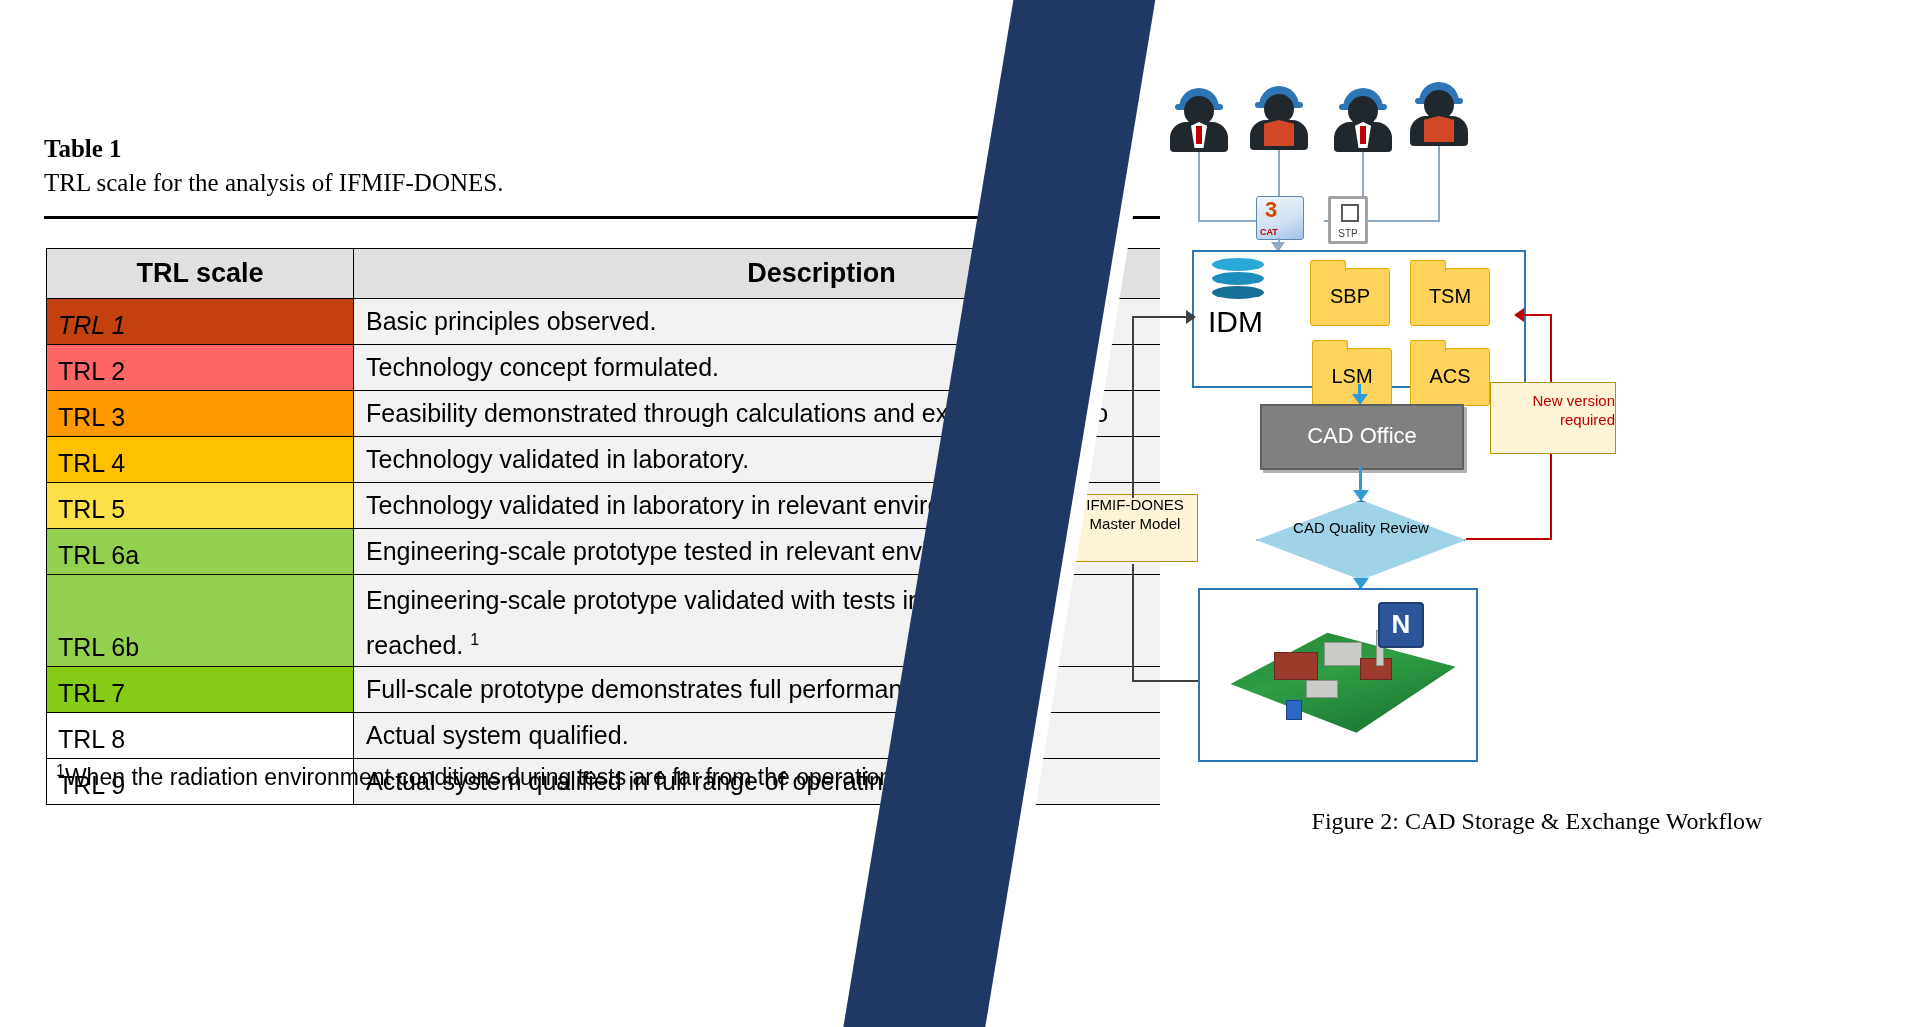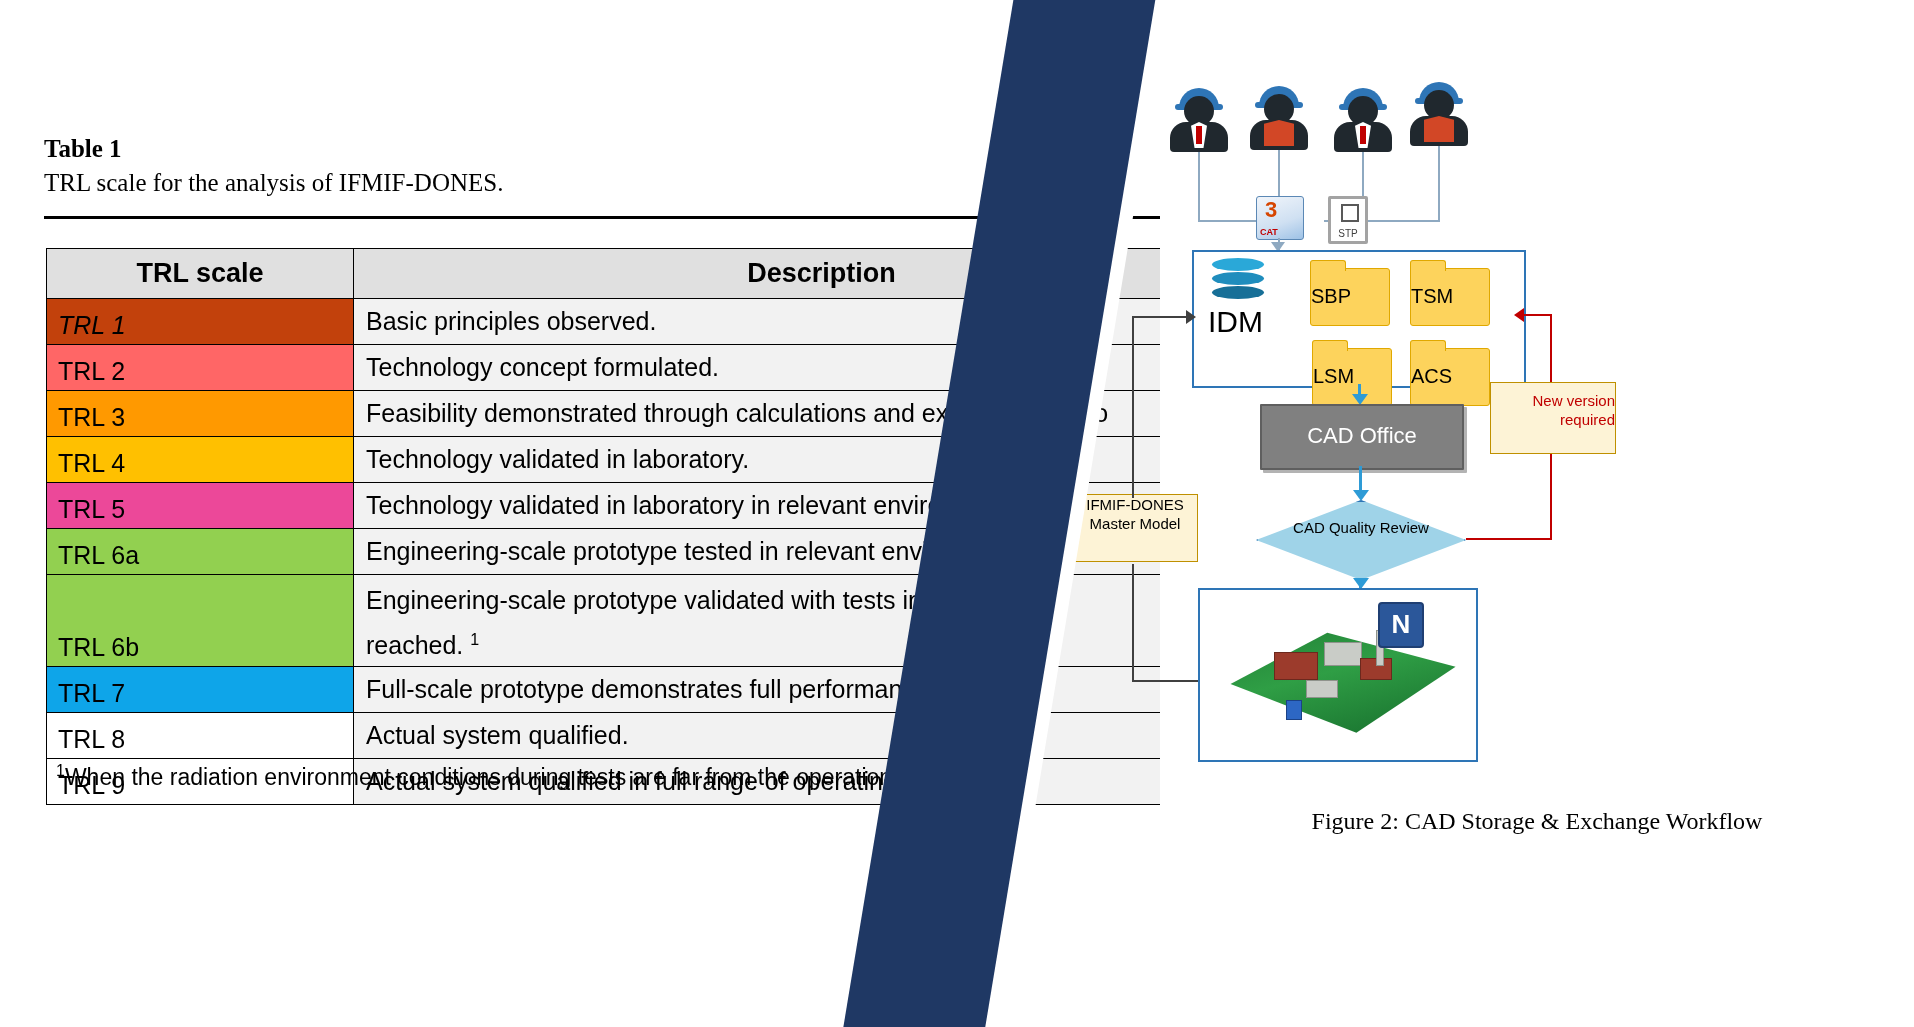--- a/index.html
+++ b/index.html
@@ -286,20 +286,21 @@
     width: 34px; height: 10px;
     background: #fdd35c;
     border: 1px solid #e0a800;
     border-bottom: none;
     border-radius: 3px 3px 0 0;
   }
   .folder span {
     position: absolute;
     left: 0; top: 16px;
     width: 100%;
+    text-align: center;
     font-size: 20px;
     color: #000;
   }
 
   #cad-office {
     position: absolute;
     left: 100px; top: 404px;
     width: 200px; height: 62px;
     background: #808080;
     border: 2px solid #5f5f5f;
@@ -470,33 +471,33 @@
         </tr>
         <tr>
           <td class="scale" style="background: rgb(255, 153, 0);">TRL 3</td>
           <td class="desc"><span>Feasibility demonstrated through calculations and experimental pro</span></td>
         </tr>
         <tr>
           <td class="scale" style="background: rgb(255, 192, 0);">TRL 4</td>
           <td class="desc"><span>Technology validated in laboratory.</span></td>
         </tr>
         <tr>
-          <td class="scale" style="background: #ec4899;">TRL 5</td>
+          <td class="scale" style="background: #fde047;">TRL 5</td>
           <td class="desc"><span>Technology validated in laboratory in relevant environment. </span><sup>1</sup></td>
         </tr>
         <tr>
           <td class="scale" style="background: rgb(146, 208, 80);">TRL 6a</td>
           <td class="desc"><span>Engineering-scale prototype tested in relevant environment. Full</span></td>
         </tr>
         <tr class="tall">
           <td class="scale" style="background: rgb(146, 208, 80);">TRL 6b</td>
           <td class="desc"><span>Engineering-scale prototype validated with tests in a relevant e</span><br><span>reached. </span><sup>1</sup></td>
         </tr>
         <tr>
-          <td class="scale" style="background: #0ea5e9;">TRL 7</td>
+          <td class="scale" style="background: #84cc16;">TRL 7</td>
           <td class="desc"><span>Full-scale prototype demonstrates full performance in the oper</span></td>
         </tr>
         <tr>
           <td class="scale" style="background: rgb(255, 255, 255);">TRL 8</td>
           <td class="desc"><span>Actual system qualified.</span></td>
         </tr>
         <tr>
           <td class="scale" style="background: rgb(255, 255, 255);">TRL 9</td>
           <td class="desc"><span>Actual system qualified in full range of operating conditions.</span></td>
         </tr>

